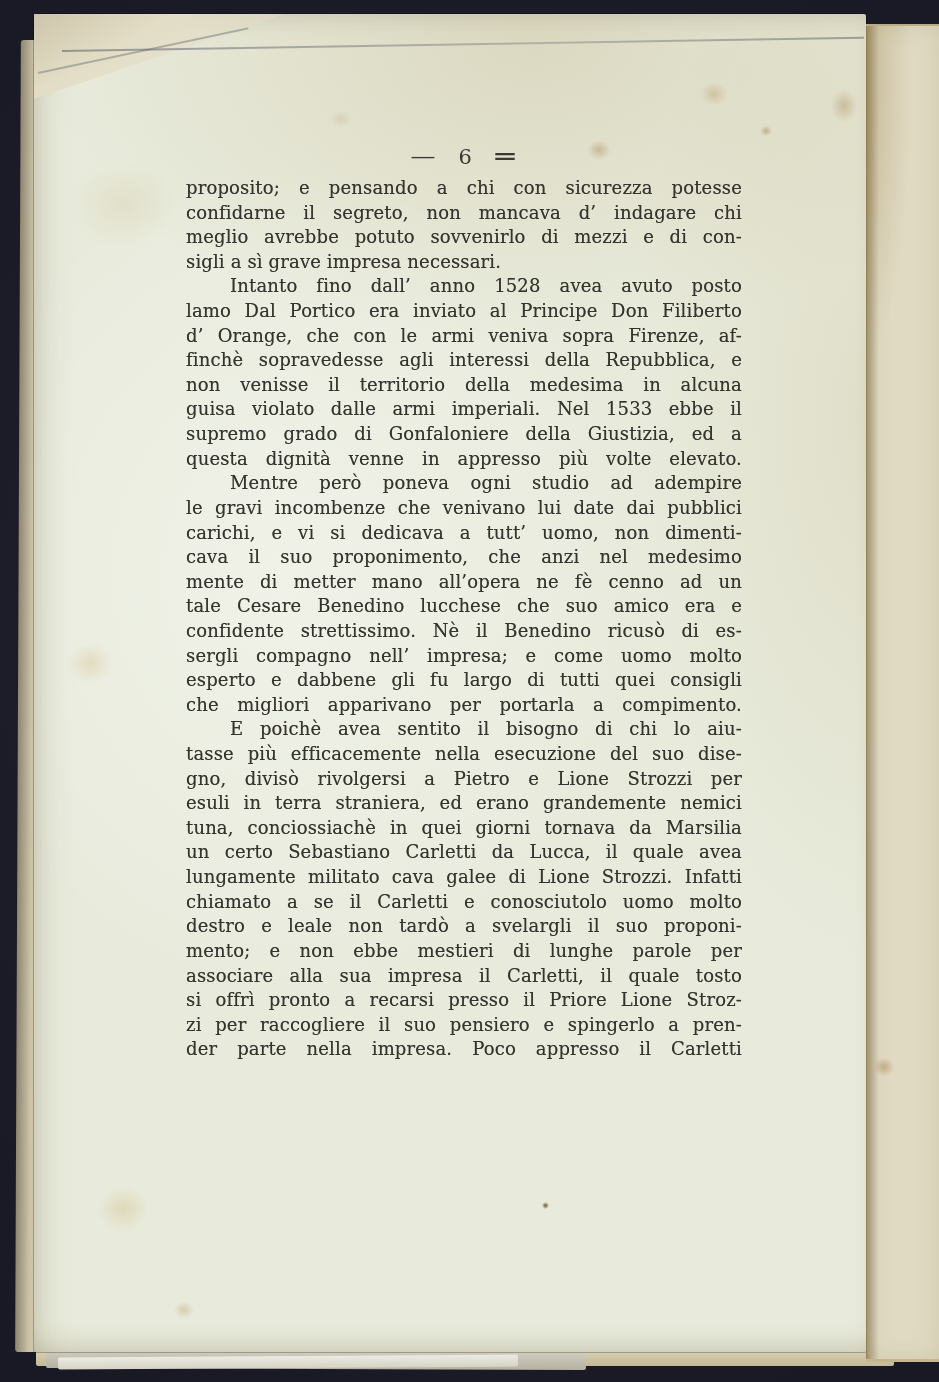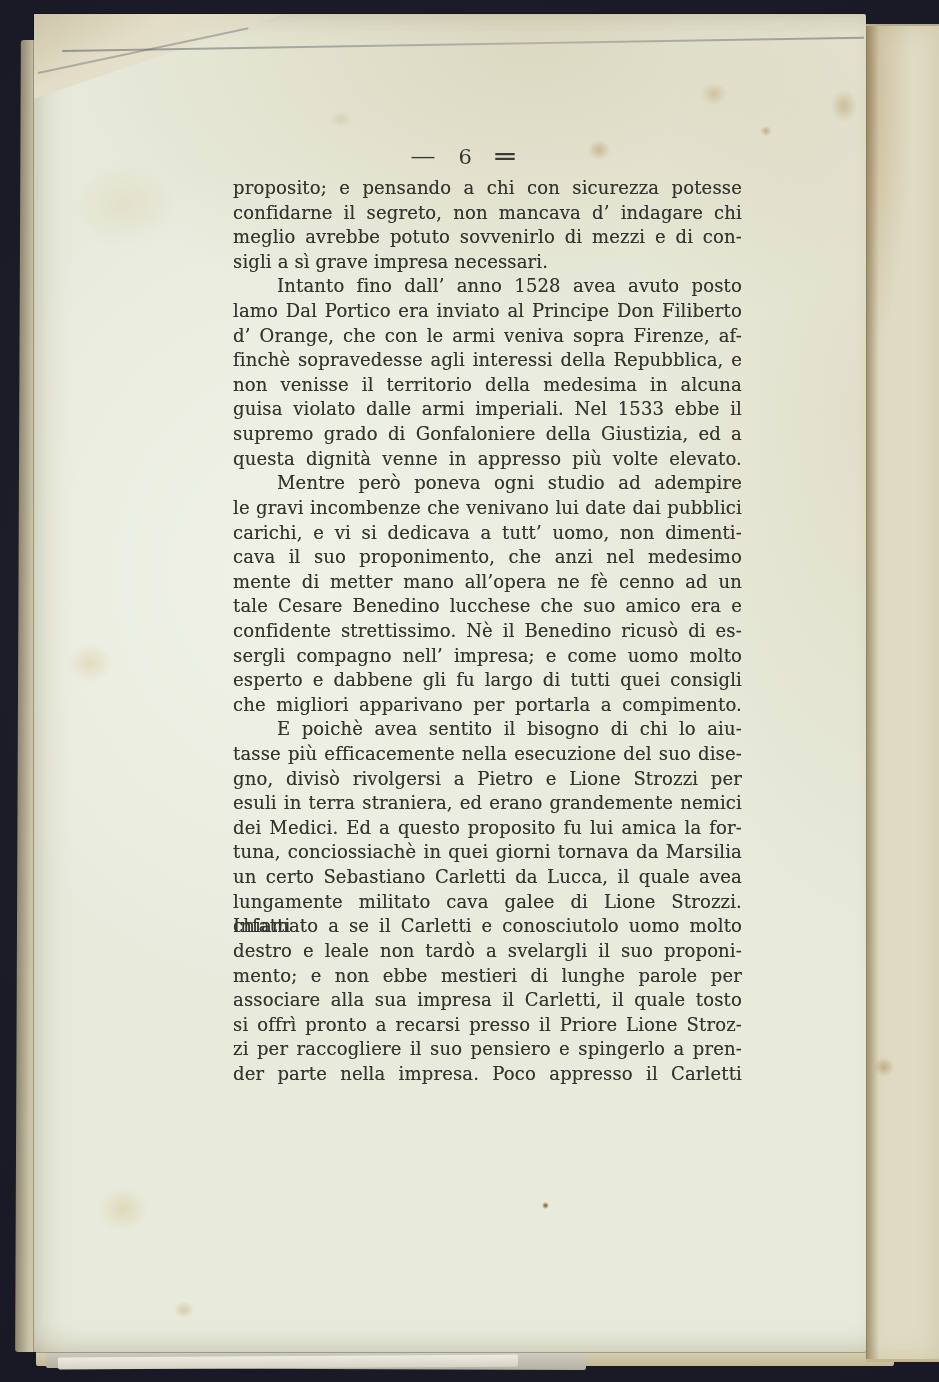--- a/index.html
+++ b/index.html
@@ -107,21 +107,20 @@
   .rule-left{transform:scaleX(1.25);margin-right:24px;}
   .rule-right{transform:scaleX(1.55);margin-left:24px;font-weight:bold;}
   .pnum{display:inline-block;font-size:21px;}
   .text-block{
     font-size:18px;
   }
   .text-line{
     height:24.62px;line-height:24.62px;white-space:normal;
     letter-spacing:.15px;
     text-shadow:0 0 .5px rgba(52,51,45,.55);
-    margin-left:47px;
   }
   .text-line.just{text-align:justify;text-align-last:justify;}
   .text-line.indent{padding-left:44px;}
 </style>
 </head>
 <body>
 
 <div class="scan">
   <div class="under-left"></div>
   <div class="bottom-edge"></div>
@@ -157,21 +156,20 @@
           <div class="text-line just">mente di metter mano all’opera ne fè cenno ad un</div>
           <div class="text-line just">tale Cesare Benedino lucchese che suo amico era e</div>
           <div class="text-line just">confidente strettissimo. Nè il Benedino ricusò di es-</div>
           <div class="text-line just">sergli compagno nell’ impresa; e come uomo molto</div>
           <div class="text-line just">esperto e dabbene gli fu largo di tutti quei consigli</div>
           <div class="text-line just">che migliori apparivano per portarla a compimento.</div>
           <div class="text-line indent just">E poichè avea sentito il bisogno di chi lo aiu-</div>
           <div class="text-line just">tasse più efficacemente nella esecuzione del suo dise-</div>
           <div class="text-line just">gno, divisò rivolgersi a Pietro e Lione Strozzi per</div>
           <div class="text-line just">esuli in terra straniera, ed erano grandemente nemici</div>
-          <div class="text-line just">dei Medici. Ed a questo proposito fu lui amica la for-</div>
           <div class="text-line just">tuna, conciossiachè in quei giorni tornava da Marsilia</div>
           <div class="text-line just">un certo Sebastiano Carletti da Lucca, il quale avea</div>
           <div class="text-line just">lungamente militato cava galee di Lione Strozzi. Infatti</div>
           <div class="text-line just">chiamato a se il Carletti e conosciutolo uomo molto</div>
           <div class="text-line just">destro e leale non tardò a svelargli il suo proponi-</div>
           <div class="text-line just">mento; e non ebbe mestieri di lunghe parole per</div>
           <div class="text-line just">associare alla sua impresa il Carletti, il quale tosto</div>
           <div class="text-line just">si offrì pronto a recarsi presso il Priore Lione Stroz-</div>
           <div class="text-line just">zi per raccogliere il suo pensiero e spingerlo a pren-</div>
           <div class="text-line just">der parte nella impresa. Poco appresso il Carletti</div>

